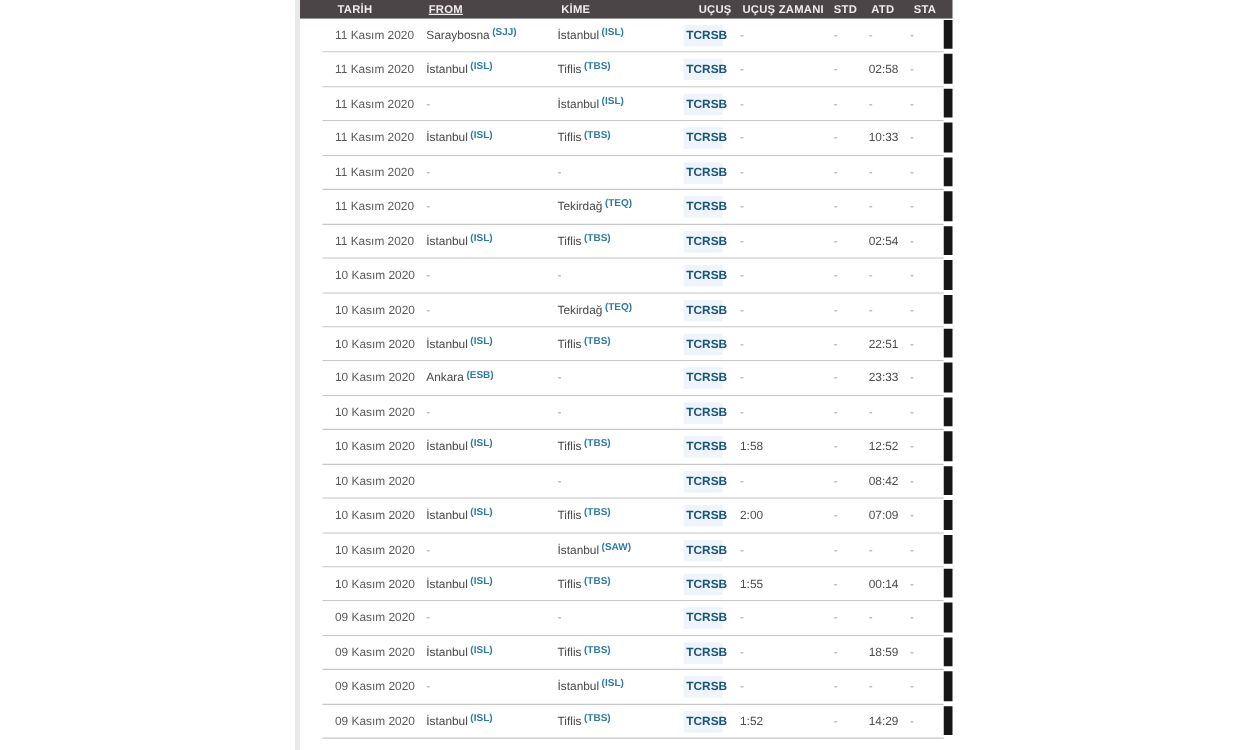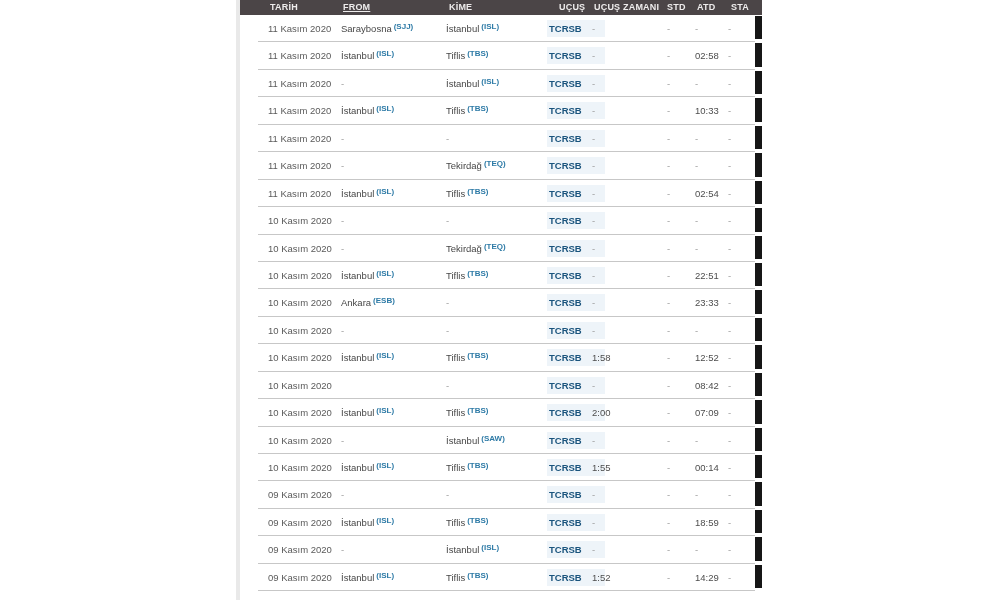--- a/index.html
+++ b/index.html
@@ -27,21 +27,21 @@
   
   .row { position:relative; height:27.45px; background:#fff; cursor:pointer; }
   .row::after { content:''; position:absolute; left:18px; right:7px; bottom:0; height:1px; background:#c7c7c7; }
   .rightbar { position:absolute; right:0; top:1px; bottom:3px; width:7px; background:#161616; }
 
   .cell { position:absolute; top:0; height:27.45px; line-height:27.45px; font-size:9.5px;
           color:#474747; white-space:nowrap; overflow:visible; }
   .c-date   { left:28px;  width:72px;  color:#5a5a5a; }
   .c-from   { left:101px; width:104px; }
   .c-to     { left:206px; width:102px; }
-  .c-flight { left:307px; width:58px;  color:#1a547d; font-weight:bold;
+  .c-flight { left:307px; width:31px;  color:#1a547d; font-weight:bold;
               background:#eef4f9; padding:0 2px; height:17px; line-height:17px; top:5px; }
   .c-dur    { left:352px; width:70px;  color:#4d4d4d; }
   .c-std    { left:427px; width:26px;  color:#4d4d4d; }
   .c-atd    { left:455px; width:30px;  color:#4d4d4d; }
   .c-sta    { left:488px; width:26px;  color:#4d4d4d; }
 
   .code { font-size:8px; font-weight:bold; color:#2d7aa6; position:relative; top:-3px; margin-left:2px; }
   .dim  { color:#9c9c9c; }
 </style>
 </head>

